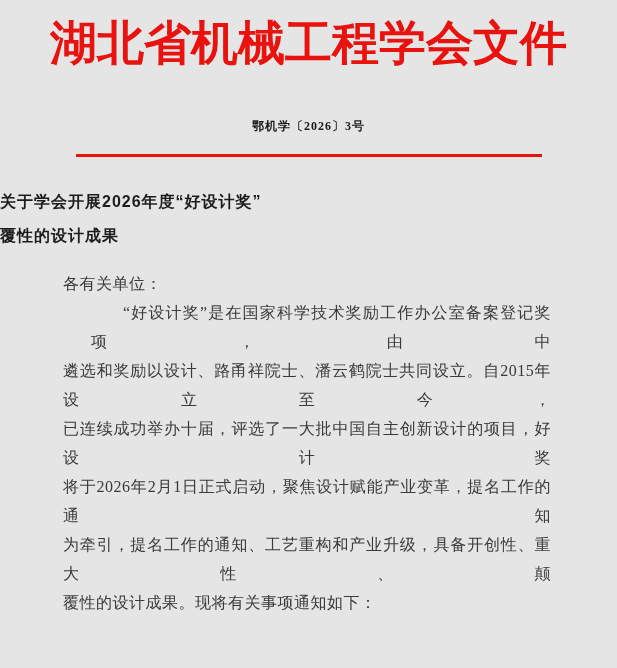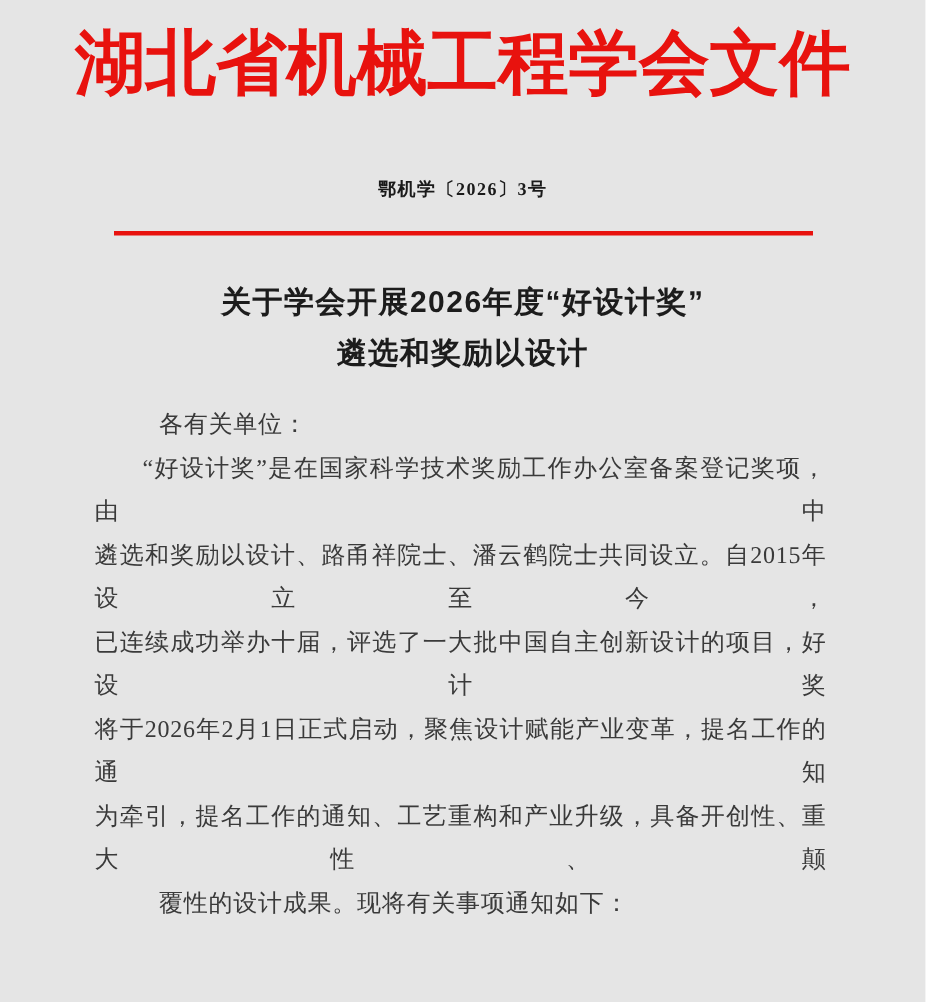--- a/index.html
+++ b/index.html
@@ -41,24 +41,24 @@
   
   .red-line {
     margin: 16px auto 0 auto;
     width: 466px;
     height: 3px;
     background: var(--red, #e8120e);
   }
   
   .title {
     margin: 28px 0 0 0;
-    text-align: center;
+    text-align: left;
     font-family: "Liberation Sans", "DejaVu Sans", sans-serif;
     font-weight: bold;
-    font-size: 20px;
+    font-size: 16px;
     line-height: 34px;
     color: #1c1c1c;
     letter-spacing: 1px;
   }
   .title .t-line { display: block; }
   
   .body-block {
     margin-top: 16px;
     padding: 0 66px 0 63px;
     font-size: 16px;
@@ -67,38 +67,37 @@
     letter-spacing: 0.5px;
   }
   .line { display: block; }
   .line.full {
     text-align: justify;
     text-align-last: justify;
   }
   .line.left {
     text-align: right;
     text-align-last: left;
-    margin-left: 43px;
   }
-  .line.indent { text-indent: 2em; }
+  .line.indent { text-indent: 2em; margin-left: 28px; }
 </style>
 </head>
 <body>
 
 <div class="page" style="--red: #e8120e;">
 
   <div class="org-title">湖北省机械工程学会文件</div>
 
   <div class="doc-number">鄂机学〔2026〕3号</div>
 
   <div class="red-line"></div>
 
   <h1 class="title">
     <span class="t-line">关于学会开展2026年度“好设计奖”</span>
-    <span class="t-line">遴选和奖励以设计</span>
+    <span class="t-line">覆性的设计成果</span>
   </h1>
 
   <div class="body-block">
 
     <span class="line left">各有关单位：</span>
 
     <span class="line full indent">“好设计奖”是在国家科学技术奖励工作办公室备案登记奖项，由中</span>
     <span class="line full">遴选和奖励以设计、路甬祥院士、潘云鹤院士共同设立。自2015年设立至今，</span>
     <span class="line full">已连续成功举办十届，评选了一大批中国自主创新设计的项目，好设计奖</span>
     <span class="line full">将于2026年2月1日正式启动，聚焦设计赋能产业变革，提名工作的通知</span>

